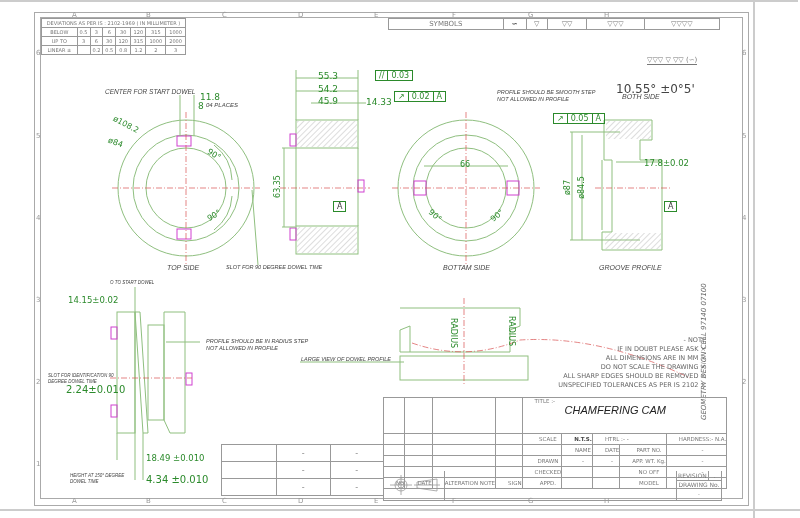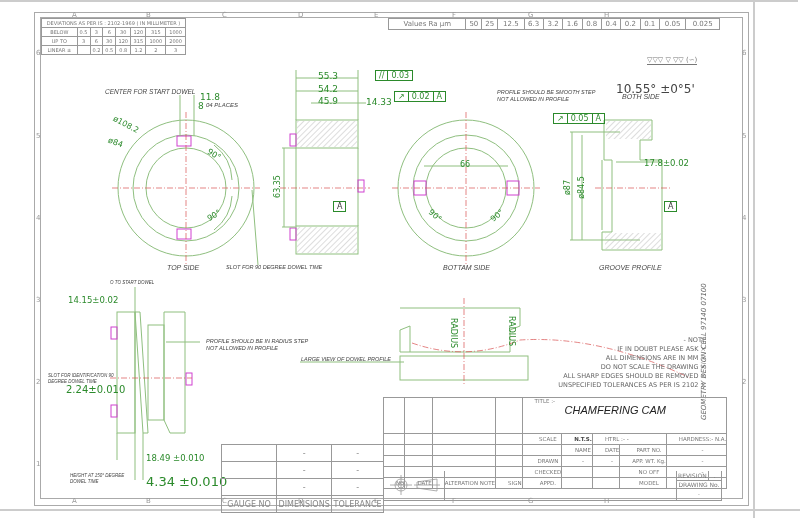--- a/index.html
+++ b/index.html
@@ -89,34 +89,27 @@
         <td>0.8</td>
         <td>1.2</td>
         <td>2</td>
         <td>3</td>
   </tr>
 </tbody>
   </table>
 
 <table class="tbl sym" style="left:388px;top:18px;width:332px;">
   <tbody>
-  <tr>
-    <td>Values Ra µm</td>
-    <td>50</td>
-        <td>25</td>
-        <td>12.5</td>
-        <td>6.3</td>
-        <td>3.2</td>
-        <td>1.6</td>
-        <td>0.8</td>
-        <td>0.4</td>
-        <td>0.2</td>
-        <td>0.1</td>
-        <td>0.05</td>
-        <td>0.025</td>
+      <tr>
+    <td>SYMBOLS</td>
+    <td style="color:#222;font-weight:bold">∽</td>
+    <td colspan="2">▽</td>
+    <td colspan="3">▽▽</td>
+    <td colspan="3">▽▽▽</td>
+    <td colspan="3">▽▽▽▽</td>
   </tr>
 </tbody>
   </table>
 <div class="abs" style="left:647px;top:56px;font-size:7px;color:#777;border-bottom:1px solid #777;">▽▽▽  ▽ ▽▽ (∽)</div>
 
 <svg class="abs" style="left:0;top:0" width="800" height="518" viewBox="0 0 800 518">
   <g fill="none" stroke="#8fbf7f" stroke-width="1">
 
     <g>
       <circle cx="186" cy="188" r="68"></circle>
@@ -260,21 +253,21 @@
   <div class="abs" style="left:664px;top:201px;border:1px solid #2b8a2b;font-size:8px;padding:0 3px;color:#333;">A</div>
   <span class="label" style="left:599px;top:264px;font-size:7px">GROOVE PROFILE</span>
 
   <span class="label" style="left:110px;top:280px;font-size:4.5px">O TO START DOWEL</span>
   <span class="abs green" style="left:68px;top:295px;font-size:8.5px">14.15±0.02</span>
   <span class="label" style="left:206px;top:338px;width:110px;white-space:normal;line-height:7px;font-size:5.5px">PROFILE SHOULD BE IN RADIUS STEP NOT ALLOWED IN PROFILE</span>
   <span class="label" style="left:48px;top:373px;width:70px;white-space:normal;line-height:6px;font-size:4.5px">SLOT FOR IDENTIFICATION 90 DEGREE DOWEL TIME</span>
   <span class="abs green" style="left:66px;top:384px;font-size:10px">2.24±0.010</span>
   <span class="abs green" style="left:146px;top:453px;font-size:8.5px">18.49 ±0.010</span>
   <span class="label" style="left:70px;top:473px;width:65px;white-space:normal;line-height:6px;font-size:4.5px">HEIGHT AT 150° DEGREE DOWEL TIME</span>
-  <span class="abs green" style="left:146px;top:474px;font-size:13px">4.34 ±0.010</span>
+  <span class="abs green" style="left:146px;top:474px;font-size:10px">4.34 ±0.010</span>
 
   <span class="label" style="left:301px;top:356px;font-size:5.5px">LARGE VIEW OF DOWEL PROFILE</span>
   <span class="abs green" style="left:458px;top:318px;font-size:8px;transform:rotate(90deg);transform-origin:0 0">RADIUS</span>
   <span class="abs green" style="left:516px;top:316px;font-size:8px;transform:rotate(90deg);transform-origin:0 0">RADIUS</span>
 </div>
 
 <div class="notes">
   <div>- NOTE</div>
   <div>IF IN DOUBT PLEASE ASK ×</div>
   <div>ALL DIMENSIONS ARE IN MM ×</div>
@@ -292,25 +285,20 @@
       </tr>
   <tr style="height:12px">
         <td></td>
         <td>-</td>
         <td>-</td>
       </tr>
   <tr style="height:12px">
         <td></td>
         <td>-</td>
         <td>-</td>
-      </tr>
-  <tr>
-        <td>GAUGE NO</td>
-        <td>DIMENSIONS</td>
-        <td>TOLERANCE</td>
       </tr>
 </tbody>
   </table>
 
 <table class="tbl title" style="left:383px;top:397px;width:337px;">
   <tbody>
       <tr style="height:36px">
     <td style="width:8px"></td>
         <td style="width:12px"></td>
         <td style="width:92px"></td>

